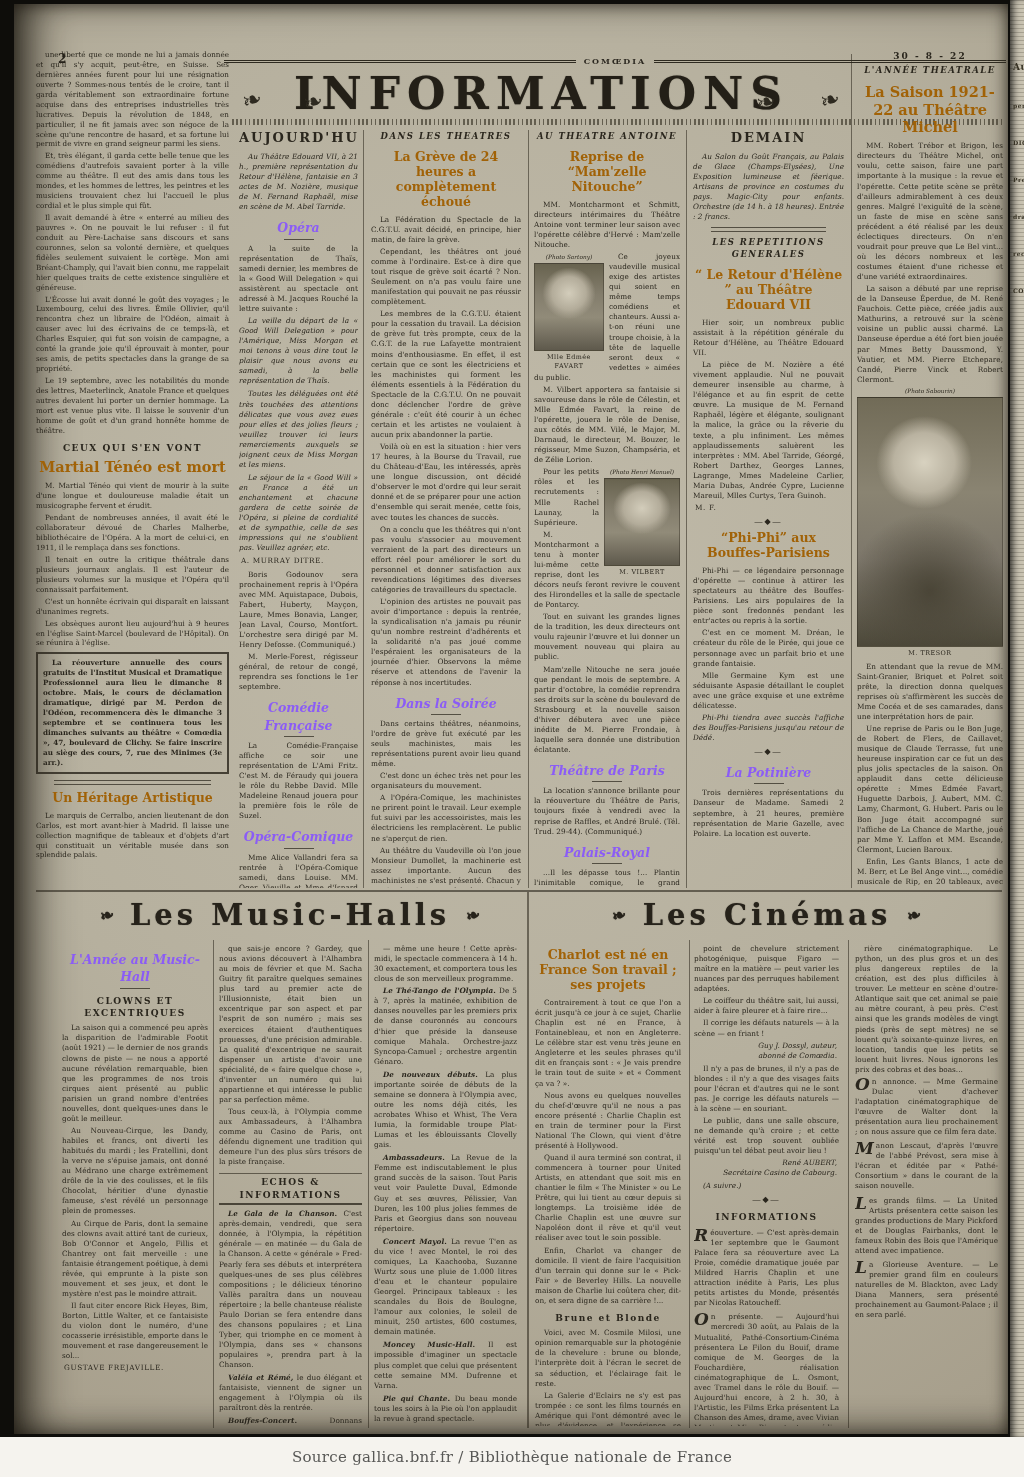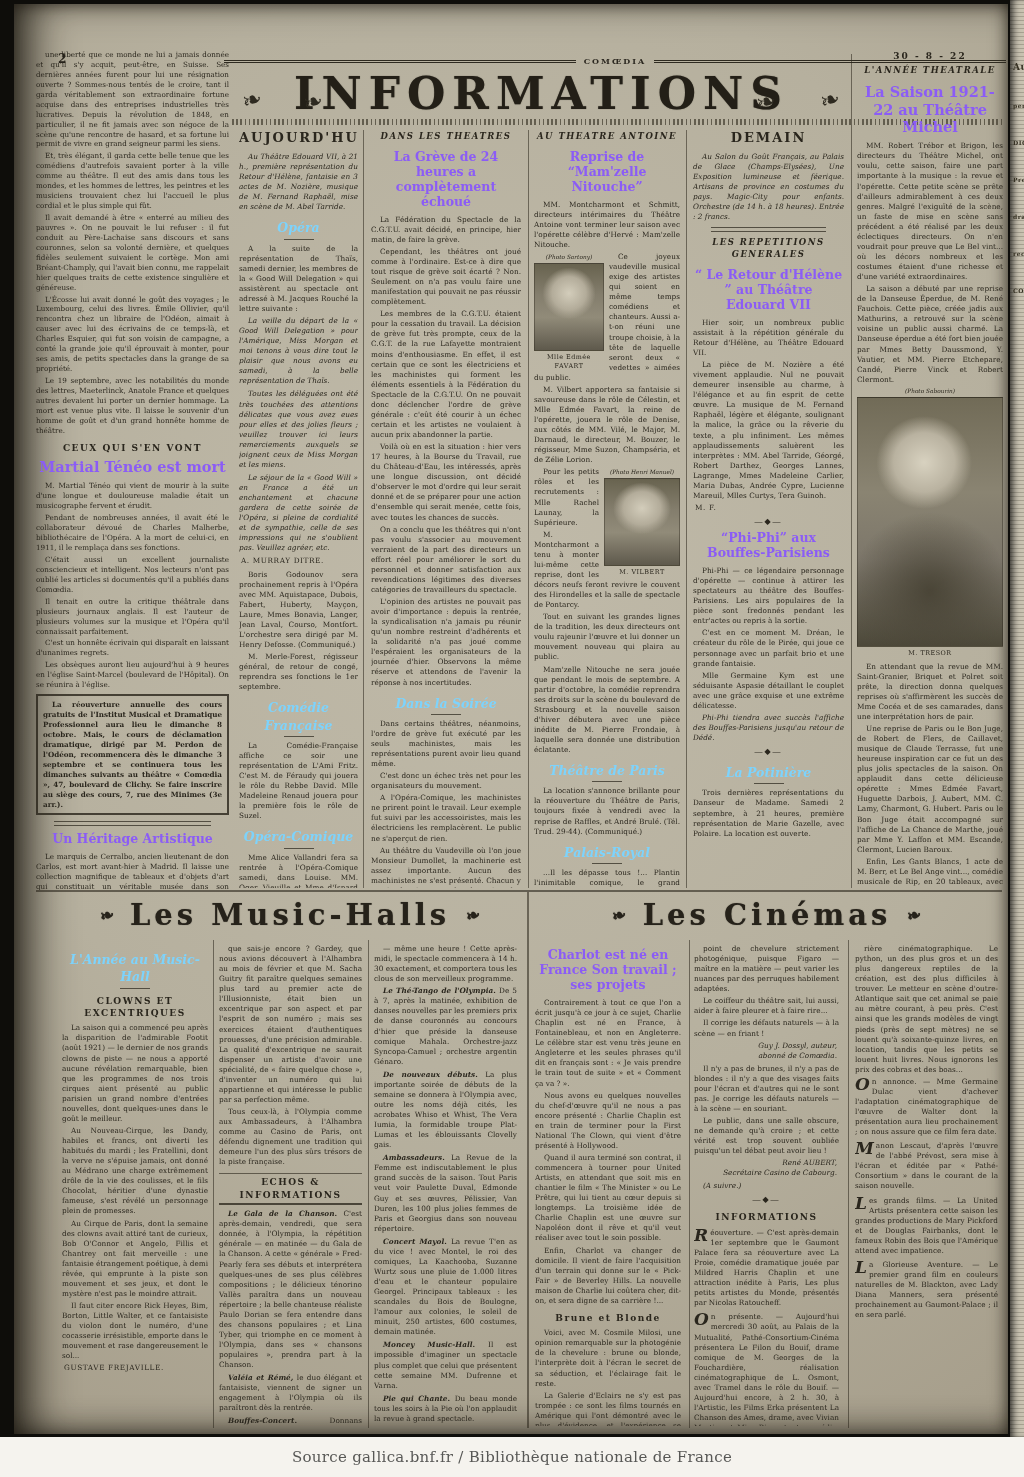--- a/index.html
+++ b/index.html
@@ -54,23 +54,23 @@
   #mh2{left:219px;top:944px;width:143px;height:482px;}
   #mh3{left:374px;top:944px;width:143px;height:482px;}
   #cin1{left:535px;top:944px;width:146px;height:482px;}
   #cin2{left:694px;top:944px;width:145px;height:482px;}
   #cin3{left:855px;top:944px;width:143px;height:482px;}
   
   .para{text-indent:9px;margin:0 0 2px;}
   .para-italic{font-style:italic;text-indent:9px;margin:0 0 3px;}
   .colhead{font-weight:bold;font-size:13px;text-align:center;letter-spacing:2px;margin:0 0 5px;}
   .colhead-italic{font-style:italic;font-weight:bold;font-size:8.5px;text-align:center;letter-spacing:1.5px;margin:2px 0 6px;}
-  .title{font-weight:bold;font-size:12.5px;line-height:1.2;text-align:center;margin:3px 0 6px;color:#8b5cf6;}
+  .title{font-weight:bold;font-size:12.5px;line-height:1.2;text-align:center;margin:3px 0 6px;color:#a16207;}
   .title.big{font-size:14.5px;}
-  .head{font-style:italic;font-weight:bold;font-size:12.5px;text-align:center;margin:7px 0 4px;color:#7dd3fc;}
+  .head{font-style:italic;font-weight:bold;font-size:12.5px;text-align:center;margin:7px 0 4px;color:#8b5cf6;}
   .head::after{content:"";display:block;width:30px;margin:2px auto 0;border-top:1px solid rgba(40,35,25,.7);}
   .subhead{font-weight:bold;font-size:9px;text-align:center;letter-spacing:1.5px;margin:6px 0 4px;}
   .subhead.ruled{border-top:1px solid rgba(40,35,25,.6);border-bottom:2px solid rgba(40,35,25,.75);padding:2px 0;}
   .sig{text-align:left;font-size:7.3px;letter-spacing:.6px;margin:1px 2px 3px;}
   .sig2{text-align:right;font-size:7.3px;font-style:italic;white-space:pre-line;margin:1px 2px 3px;}
   .item{text-indent:9px;margin:0 0 3px;}
   .item .lead{font-style:italic;font-weight:bold;}
   .dropcap{margin:0 0 4px;}
   .dropcap::first-letter{font-size:17px;font-weight:bold;float:left;line-height:.8;padding:1px 2px 0 0;font-style:italic;}
   .boxed{border:2px solid rgba(40,35,25,.8);padding:4px 5px;margin:4px 0 6px;font-weight:bold;text-indent:9px;}
@@ -136,21 +136,20 @@
 <div class="col" id="col0">
     <div class="para">une liberté que ce monde ne lui a jamais donnée et qu'il s'y acquit, peut-être, en Suisse. Ses dernières années furent pour lui une résignation ouverte ? Sommes-nous tentés de le croire, tant il garda véritablement son extraordinaire fortune acquise dans des entreprises industrielles très lucratives. Depuis la révolution de 1848, en particulier, il ne fit jamais avec son négoce de la scène qu'une rencontre de hasard, et sa fortune lui permit de vivre en grand seigneur parmi les siens.</div>
     <div class="para">Et, très élégant, il garda cette belle tenue que les comédiens d'autrefois savaient porter à la ville comme au théâtre. Il eut des amis dans tous les mondes, et les hommes de lettres, les peintres et les musiciens trouvaient chez lui l'accueil le plus cordial et le plus simple qui fût.</div>
     <div class="para">Il avait demandé à être « enterré au milieu des pauvres ». On ne pouvait le lui refuser : il fut conduit au Père-Lachaise sans discours et sans couronnes, selon sa volonté dernière, et quelques fidèles seulement suivaient le cortège. Mon ami Bréant-Champly, qui l'avait bien connu, me rappelait hier quelques traits de cette existence singulière et généreuse.</div>
     <div class="para">L'Écosse lui avait donné le goût des voyages ; le Luxembourg, celui des livres. Émile Ollivier, qu'il rencontra chez un libraire de l'Odéon, aimait à causer avec lui des écrivains de ce temps-là, et Charles Esquier, qui fut son voisin de campagne, a conté la grande joie qu'il éprouvait à monter, pour ses amis, de petits spectacles dans la grange de sa propriété.</div>
     <div class="para">Le 19 septembre, avec les notabilités du monde des lettres, Maeterlinck, Anatole France et quelques autres devaient lui porter un dernier hommage. La mort est venue plus vite. Il laisse le souvenir d'un homme de goût et d'un grand honnête homme de théâtre.</div>
     <div class="subhead">CEUX QUI S'EN VONT</div>
     <div class="title big">Martial Ténéo est mort</div>
     <div class="para">M. Martial Ténéo qui vient de mourir à la suite d'une longue et douloureuse maladie était un musicographe fervent et érudit.</div>
     <div class="para">Pendant de nombreuses années, il avait été le collaborateur dévoué de Charles Malherbe, bibliothécaire de l'Opéra. A la mort de celui-ci, en 1911, il le remplaça dans ses fonctions.</div>
-    <div class="para">C'était aussi un excellent journaliste consciencieux et intelligent. Nos lecteurs n'ont pas oublié les articles si documentés qu'il a publiés dans Comœdia.</div>
     <div class="para">Il tenait en outre la critique théâtrale dans plusieurs journaux anglais. Il est l'auteur de plusieurs volumes sur la musique et l'Opéra qu'il connaissait parfaitement.</div>
     <div class="para">C'est un honnête écrivain qui disparaît en laissant d'unanimes regrets.</div>
     <div class="para">Les obsèques auront lieu aujourd'hui à 9 heures en l'église Saint-Marcel (boulevard de l'Hôpital). On se réunira à l'église.</div>
     <div class="boxed">La réouverture annuelle des cours gratuits de l'Institut Musical et Dramatique Professionnel aura lieu le dimanche 8 octobre. Mais, le cours de déclamation dramatique, dirigé par M. Perdon de l'Odéon, recommencera dès le dimanche 3 septembre et se continuera tous les dimanches suivants au théâtre « Comœdia », 47, boulevard de Clichy. Se faire inscrire au siège des cours, 7, rue des Minimes (3e arr.).</div>
     <div class="bar"></div>
     <div class="title">Un Héritage Artistique</div>
     <div class="para">Le marquis de Cerralbo, ancien lieutenant de don Carlos, est mort avant-hier à Madrid. Il laisse une collection magnifique de tableaux et d'objets d'art qui constituait un véritable musée dans son splendide palais.</div>
   </div>
 <div class="col" id="col1">
     <div class="colhead">AUJOURD'HUI</div>

